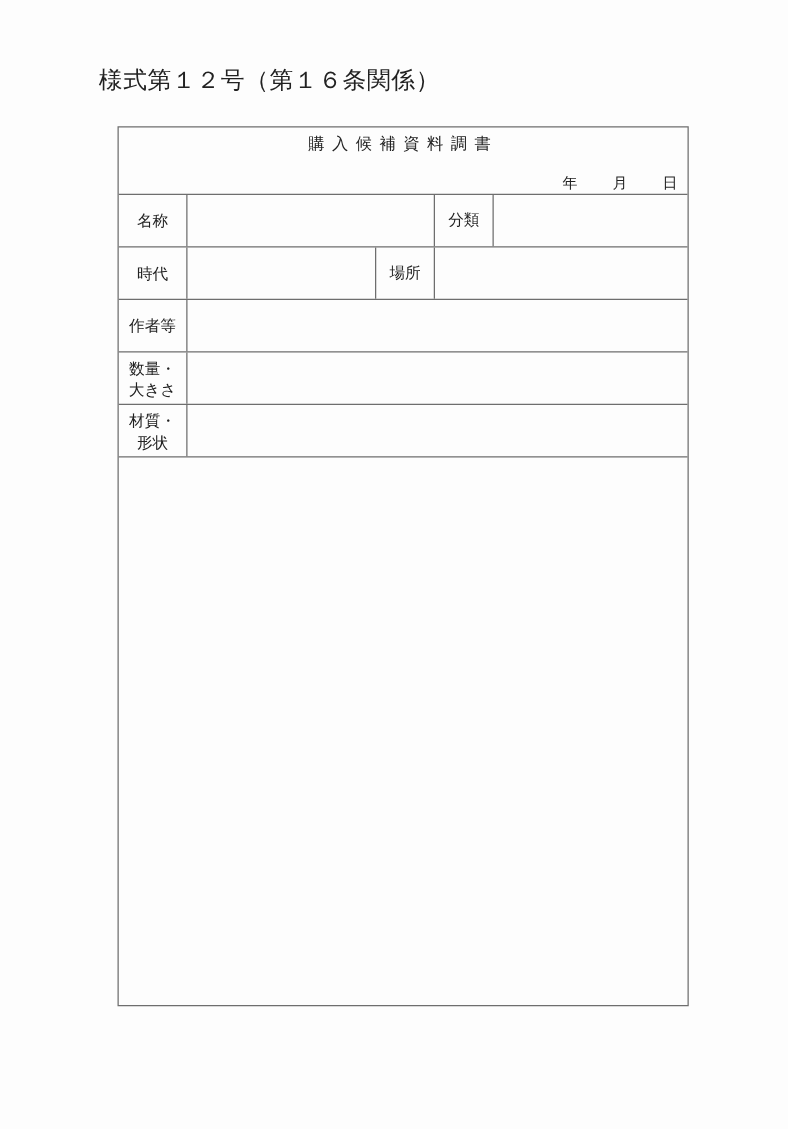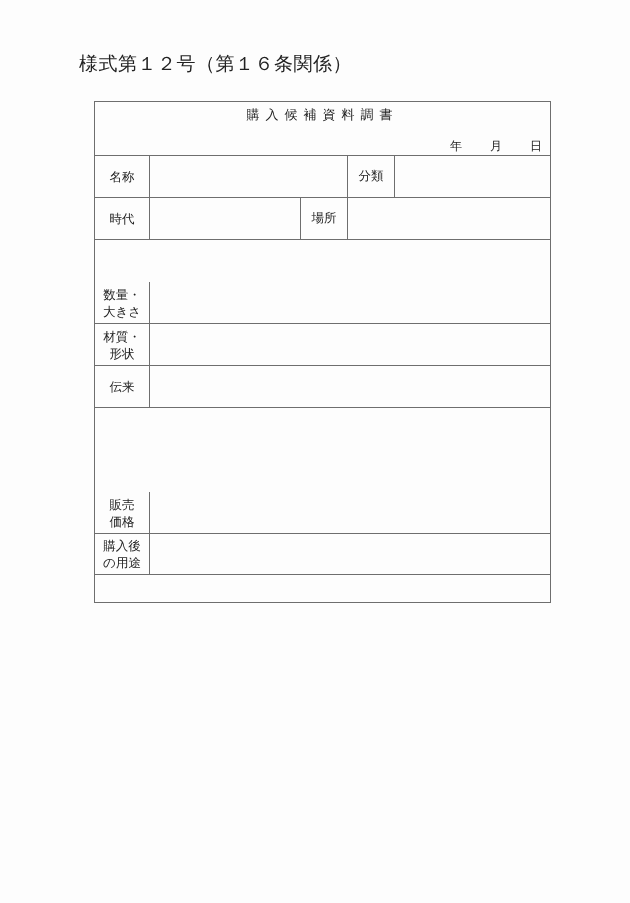--- a/index.html
+++ b/index.html
@@ -1,18 +1,18 @@
 <!DOCTYPE html>
 <html><head>
 <meta charset="utf-8">
 <style>
   html, body { margin:0; padding:0; }
   body { width:630px; height:903px; background:#fdfdfd; position:relative; font-family:"DejaVu Serif", serif; color:#222; overflow:hidden; }
   .form-no { position:absolute; left:79px; top:51px; font-size:19px; letter-spacing:0.5px; }
-  .sheet { position:absolute; left:94px; top:101px; width:457px; height:502px; border:1px solid #6e6e6e; box-sizing:border-box;text-decoration:underline; }
+  .sheet { position:absolute; left:94px; top:101px; width:457px; height:704px; border:1px solid #6e6e6e; box-sizing:border-box;text-decoration:underline; }
   .hdr { position:absolute; left:0; top:0; width:100%; height:54px; border-bottom:1px solid #6e6e6e; box-sizing:border-box; }
   .title { position:absolute; top:4px; left:0; width:100%; text-align:center; font-size:13px; letter-spacing:6px; }
   .date { position:absolute; right:8px; top:36px; font-size:12px; display:flex; gap:0; }
   .date span { display:inline-block; }
   .row { position:absolute; left:0; width:100%; border-bottom:1px solid #6e6e6e; box-sizing:border-box; }
   .row.last { border-bottom:none; }
   .lbl { position:absolute; left:0; top:0; width:55px; height:100%; border-right:1px solid #6e6e6e; box-sizing:border-box; display:flex; align-items:center; justify-content:center; text-align:center; font-size:12.5px; line-height:17px; }
   .cell { position:absolute; top:0; height:100%; box-sizing:border-box; }
   .vline { border-left:1px solid #6e6e6e; }
   .sublbl { display:flex; align-items:center; justify-content:center; font-size:12.5px; }
@@ -39,20 +39,24 @@
     <div class="cell vline" style="left:299px;right:0"></div>
   </div>
 
   <div class="row" style="top:96px;height:42px">
     <div class="lbl">時代</div>
     <div class="cell" style="left:55px;width:150px"></div>
     <div class="cell vline sublbl" style="left:205px;width:47px">場所</div>
     <div class="cell vline" style="left:252px;right:0"></div>
   </div>
 
+  <div class="row" style="top:138px;height:42px">
+    <div class="lbl">作者等</div>
+    <div class="cell" style="left:55px;right:0"></div>
+  </div>
 
   <div class="row" style="top:180px;height:42px">
     <div class="lbl">
         <div>
           <div>数量・</div>
           <div>大きさ</div>
         </div>
       </div>
     <div class="cell" style="left:55px;right:0"></div>
   </div>
@@ -60,40 +64,18 @@
   <div class="row" style="top:222px;height:42px">
     <div class="lbl">
         <div>
           <div>材質・</div>
           <div>形状</div>
         </div>
       </div>
     <div class="cell" style="left:55px;right:0"></div>
   </div>
 
-  <div class="row" style="top:264px;height:42px">
-    <div class="lbl">伝来</div>
-    <div class="cell" style="left:55px;right:0"></div>
-  </div>
 
 
 
-  <div class="row" style="top:390px;height:42px">
-    <div class="lbl">
-        <div>
-          <div>販売</div>
-          <div>価格</div>
-        </div>
-      </div>
-    <div class="cell" style="left:55px;right:0"></div>
-  </div>
 
-  <div class="row" style="top:432px;height:41px">
-    <div class="lbl">
-        <div>
-          <div>購入後</div>
-          <div>の用途</div>
-        </div>
-      </div>
-    <div class="cell" style="left:55px;right:0"></div>
-  </div>
 
 </div>
 
 </body></html>

